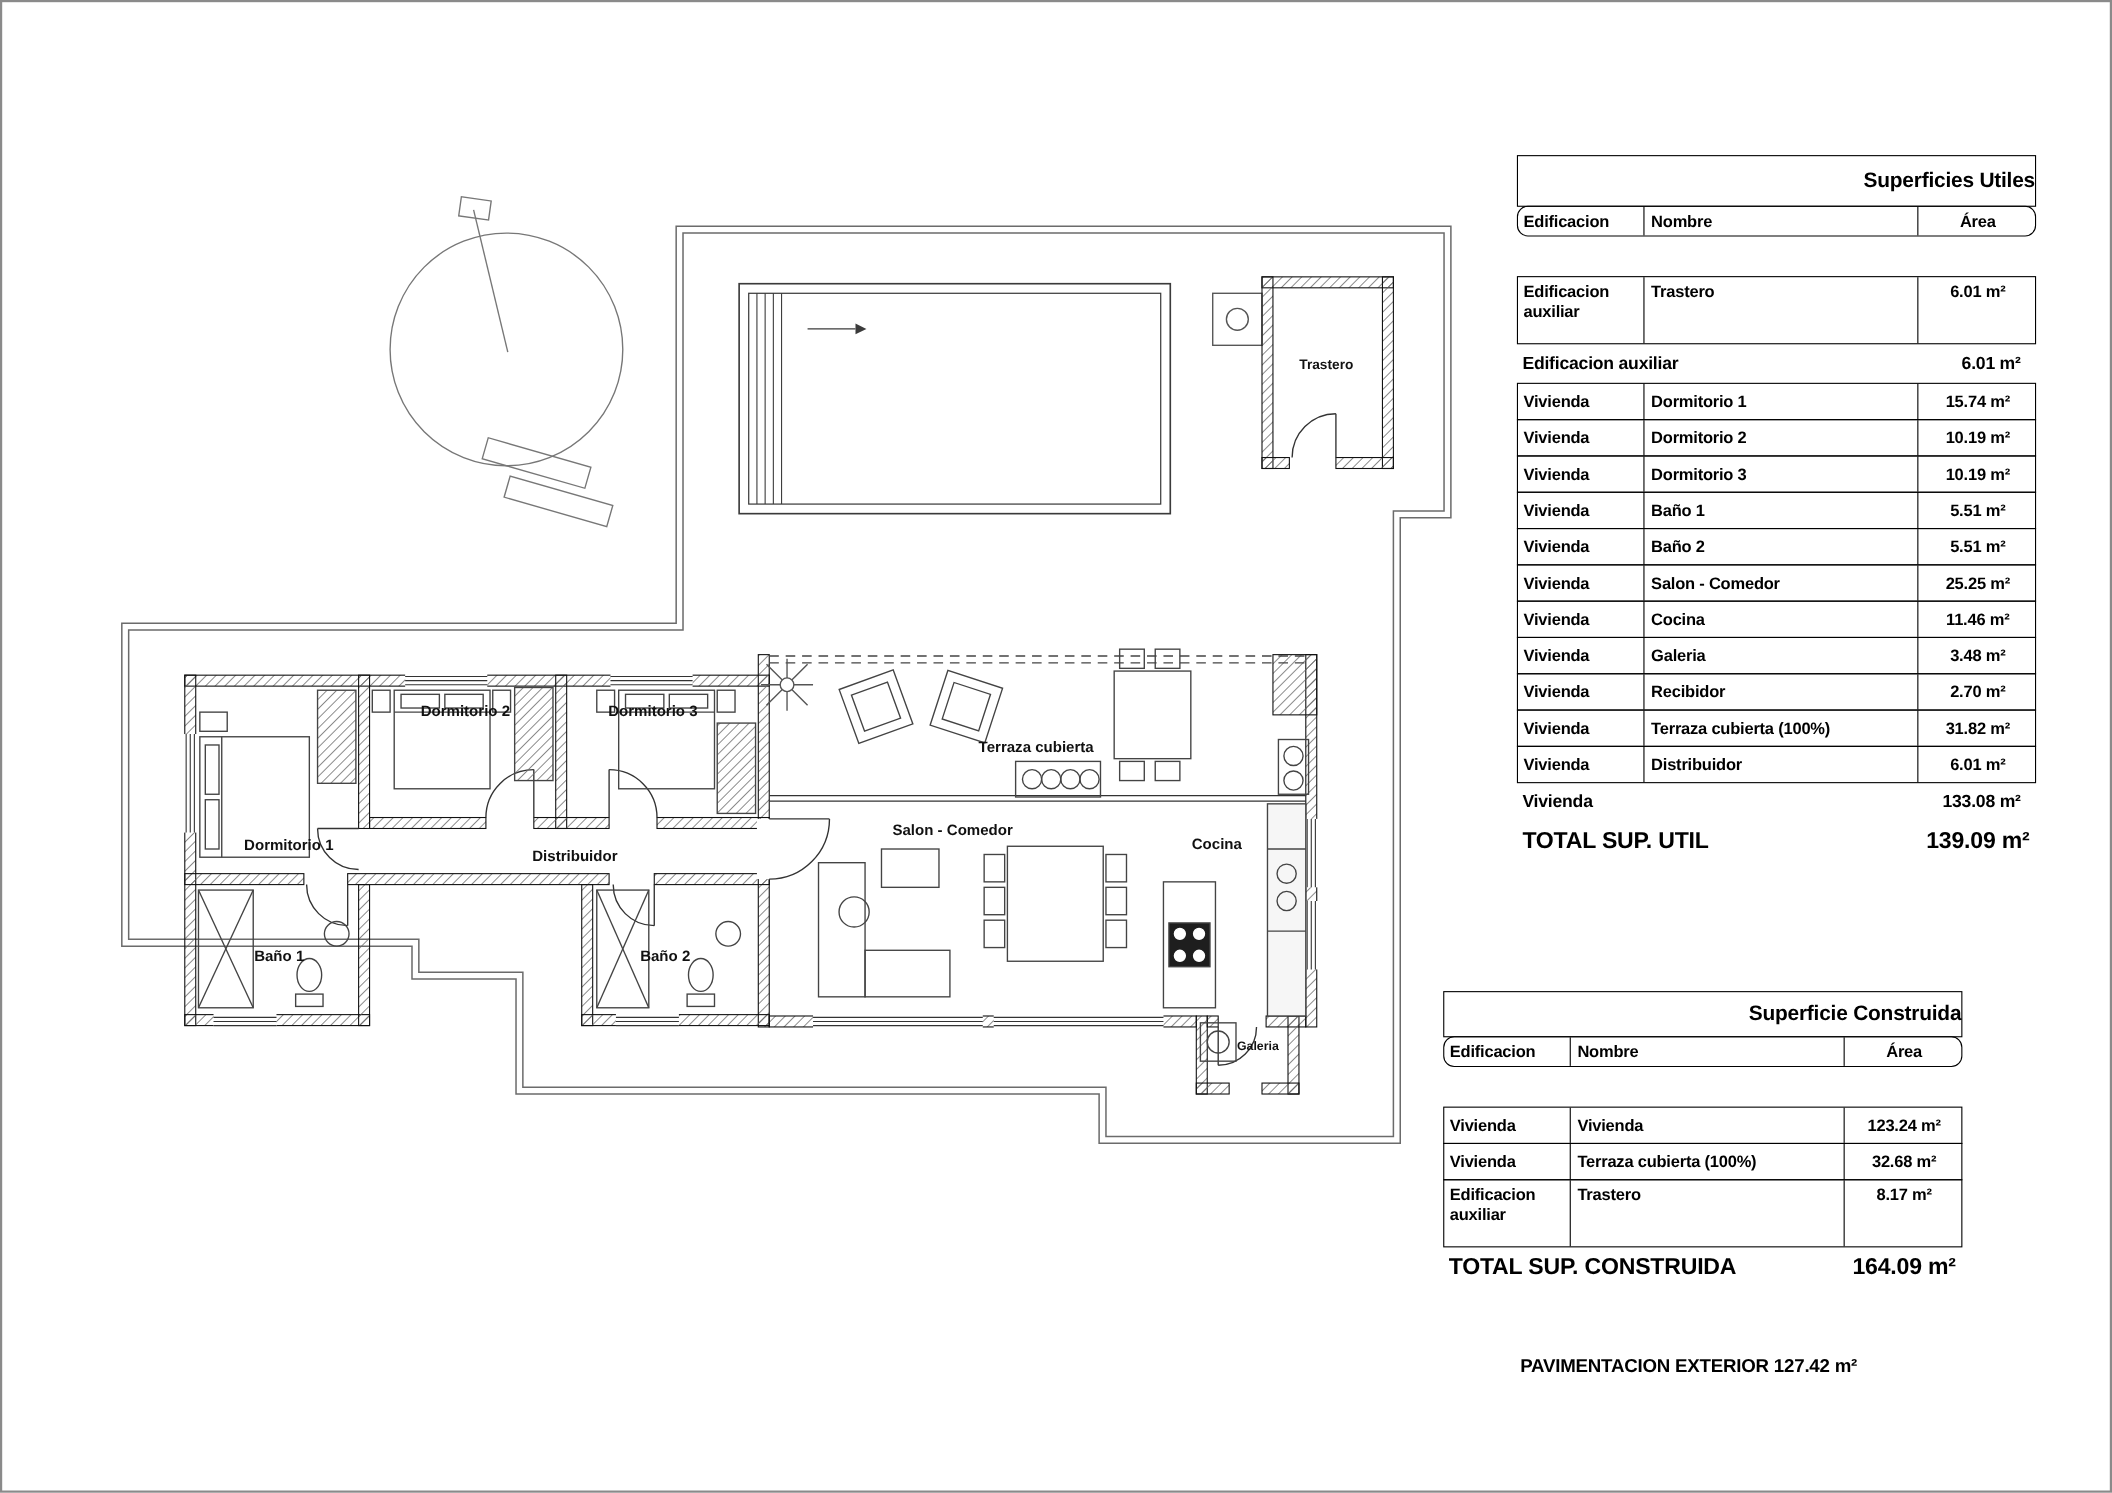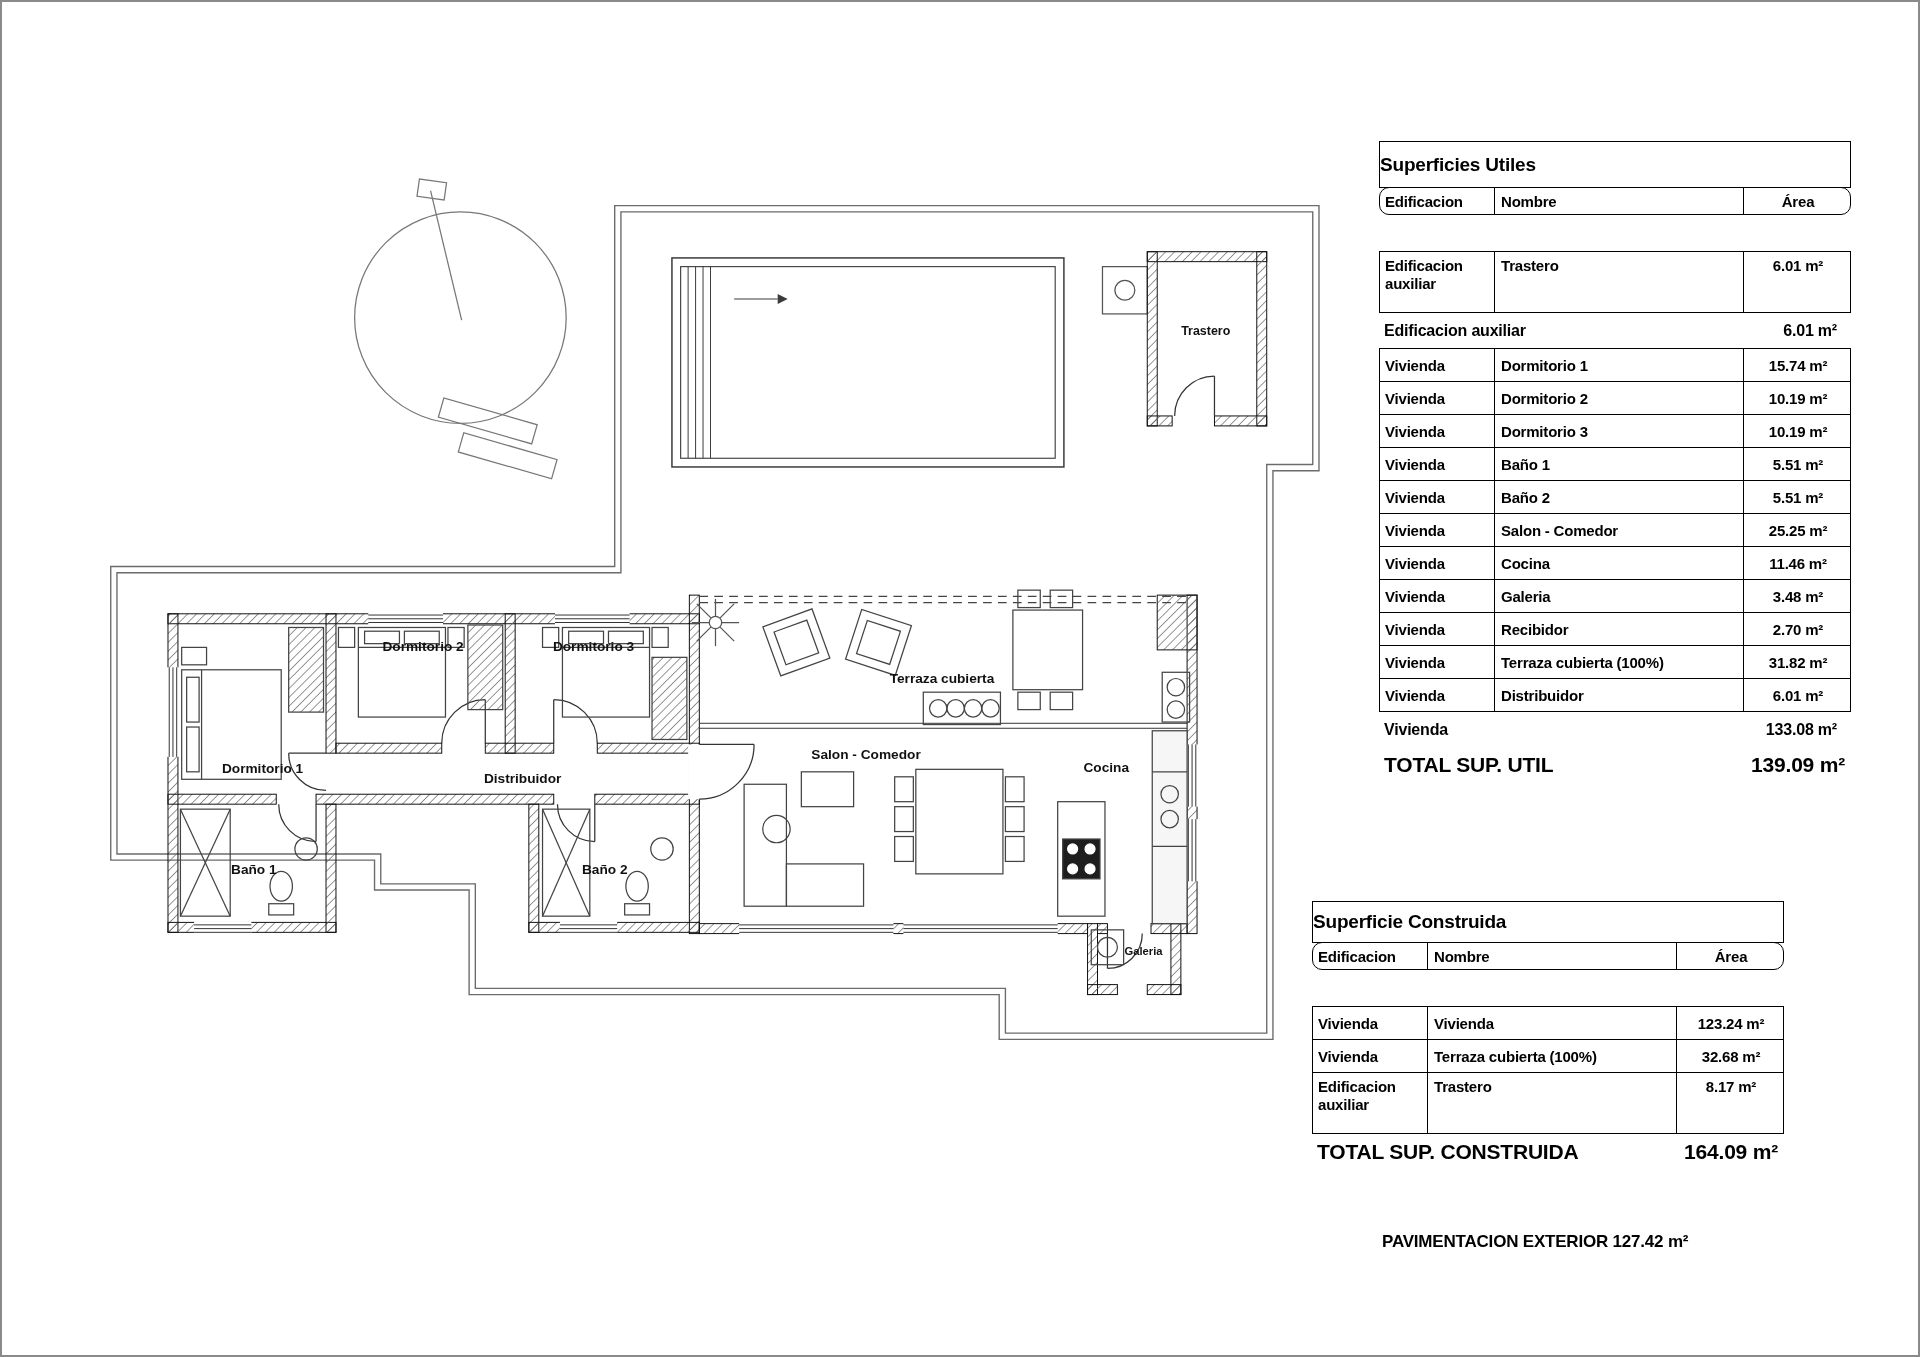--- a/index.html
+++ b/index.html
@@ -7,21 +7,21 @@
   body {
     width:1920px; height:1357px; position:relative; overflow:hidden;
     font-family:"Liberation Sans", sans-serif; color:#000;
   }
   .frame { position:absolute; inset:0; border:2px solid #8a8a8a; pointer-events:none; }
   svg.plan { position:absolute; left:0; top:0; }
   svg text { font-family:"Liberation Sans", sans-serif; font-weight:bold; fill:#111; }
 
   .tbl { position:absolute; width:472px; font-weight:bold; letter-spacing:-0.2px; }
   .title-box {
-    border:1px solid #000; height:47px; display:flex; align-items:center; justify-content:flex-start;
+    border:1px solid #000; height:47px; display:flex; align-items:center; justify-content:flex-end;
     font-size:19px;
   }
   .t2 .title-box { height:42px; }
   .hdr, .trow { display:grid; grid-template-columns:114px 249px 109px; border:1px solid #000; }
   .hdr { margin-top:-1px; height:28px; align-items:center; font-size:15px;border-radius:10px; }
   .hdr span, .trow span { padding:0 6px; }
   .hdr .c1 { padding-left:5px; }
   .c2, .c3 { border-left:1px solid #000; height:100%; display:flex; align-items:center;text-align:right; }
   .c3 { justify-content:center; }
   .trow { height:34px; align-items:stretch; font-size:15px; }

